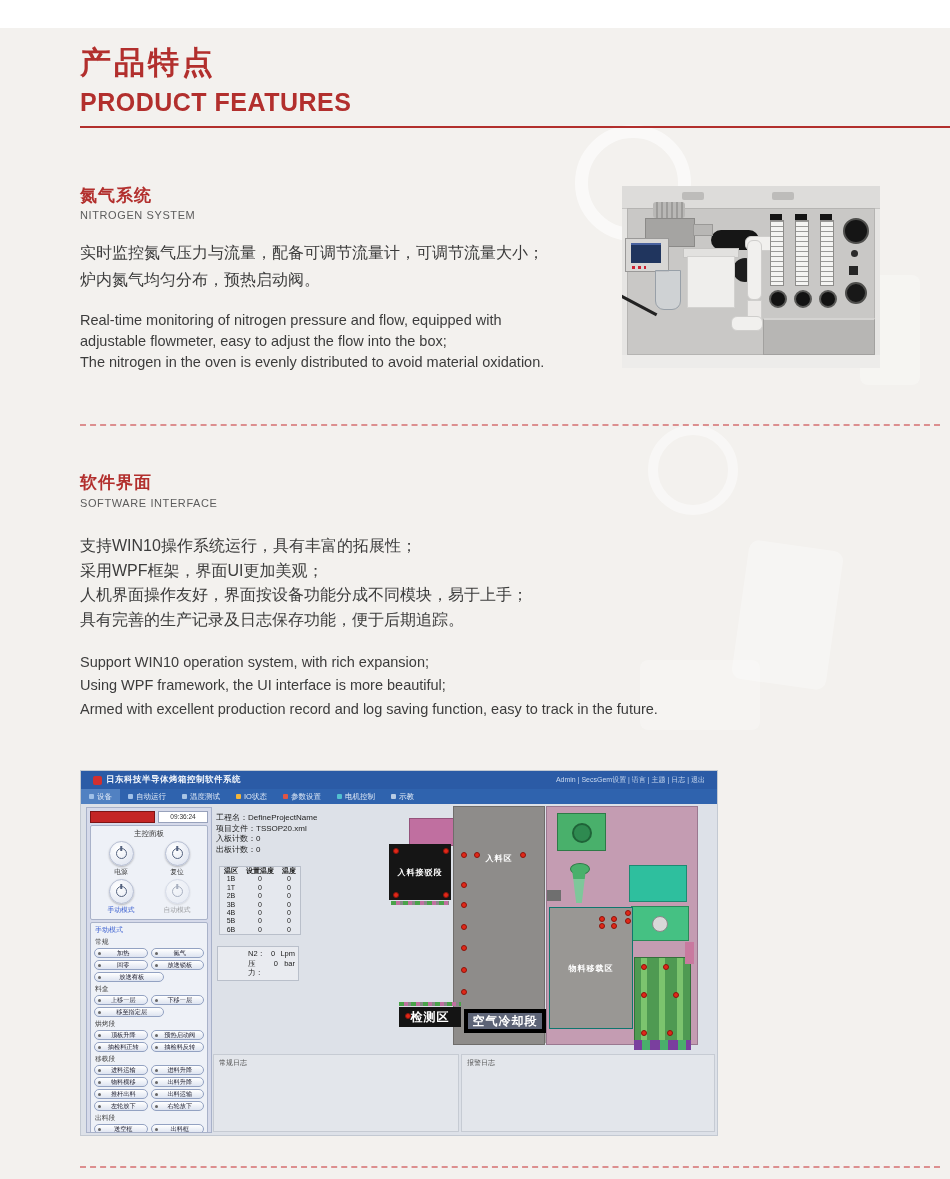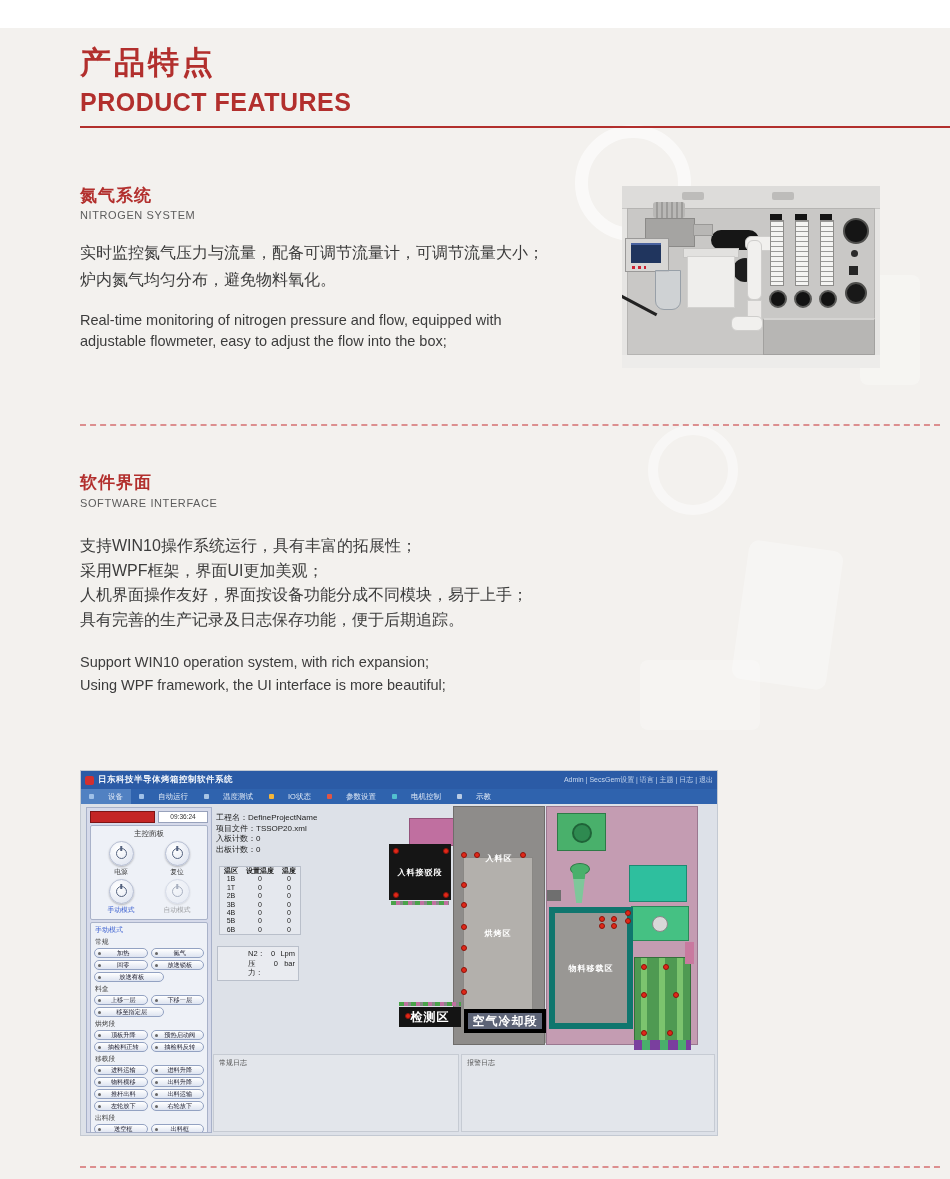--- a/index.html
+++ b/index.html
@@ -56,26 +56,26 @@
   .fm .tube{position:absolute;top:6px;left:1px;width:12px;height:64px;background:#f4f4f2;border:1px solid #8e8d8b;
     background-image:repeating-linear-gradient(180deg,#9a9a98 0 1px,transparent 1px 5px);background-clip:content-box;}
   .fm .knob{position:absolute;top:76px;left:0;width:14px;height:14px;border-radius:50%;background:#121212;border:2px solid #5a5a58;}
   .ph-knob1{position:absolute;left:216px;top:10px;width:22px;height:22px;border-radius:50%;background:#151515;border:2px solid #4e4e4c;}
   .ph-dot{position:absolute;left:224px;top:42px;width:7px;height:7px;border-radius:50%;background:#2a2a2a;}
   .ph-sq{position:absolute;left:222px;top:58px;width:9px;height:9px;background:#262626;}
   .ph-knob2{position:absolute;left:218px;top:74px;width:18px;height:18px;border-radius:50%;background:#181818;border:2px solid #4e4e4c;}
   .ph-box{position:absolute;left:136px;top:110px;width:110px;height:34px;background:#b7b6b4;border:1px solid #a2a19f;border-top:2px solid #d5d4d2;}
   
   .shot{left:80px;top:770px;width:638px;height:366px;background:#dde1e8;border:1px solid #c3c9d2;box-sizing:border-box;}
-  .titlebar{position:absolute;left:0;top:0;right:0;height:18px;background:#2b5ba6;display:flex;align-items:center;padding:0 4px;box-sizing:border-box;}
+  .titlebar{position:absolute;left:0;top:0;right:0;height:18px;background:#2b5ba6;display:flex;align-items:center;padding:0 12px;box-sizing:border-box;}
   .appicon{width:9px;height:9px;background:#d22f2f;border-radius:2px;margin-right:4px;flex:0 0 auto;}
   .apptitle{font-size:8.5px;font-weight:bold;color:#f2f6fc;letter-spacing:.5px;}
   .account{margin-left:auto;font-size:7px;color:#c9d9f0;}
   .menubar{position:absolute;left:0;top:18px;right:0;height:15px;background:#2f63ae;display:flex;align-items:stretch;}
-  .tab{display:flex;align-items:center;gap:14px;padding:0 8px;font-size:7.5px;color:#dfe9f6;}
+  .tab{display:flex;align-items:center;gap:3px;padding:0 8px;font-size:7.5px;color:#dfe9f6;}
   .tab.active{background:#5181c2;}
   .tabicon{width:5px;height:5px;border-radius:1px;}
   .shotbody{position:absolute;left:0;top:33px;right:0;bottom:0;background:#dde1e8;}
   
   .lpanel{position:absolute;left:5px;top:3px;width:126px;bottom:2px;background:#d6daea;border:1px solid #a8b1c9;box-sizing:border-box;overflow:hidden;}
   .alarmrow{display:flex;gap:3px;margin:3px 3px 2px 3px;}
   .alarmbar{flex:1;height:10px;background:#c42525;border:1px solid #7d1414;}
   .timebox{width:48px;height:10px;background:#fff;border:1px solid #98a2bc;font-size:6.5px;line-height:10px;text-align:center;color:#333;}
   .group{margin:2px 3px;background:#eef1f7;border:1px solid #a9b2c9;border-radius:2px;padding:2px;}
   .grouptitle{font-size:7.5px;text-align:center;color:#333;margin:1px 0 2px;}
@@ -117,21 +117,21 @@
   .z-pink{position:absolute;left:157px;top:0;width:152px;height:239px;background:#c49cb2;border:1px solid #9a7890;box-sizing:border-box;}
   .z-greenunit{position:absolute;left:168px;top:7px;width:47px;height:36px;background:#49b06b;border:1px solid #2e7a47;}
   .z-greenunit::after{content:'';position:absolute;left:14px;top:9px;width:16px;height:16px;border-radius:50%;background:#2e8a50;border:2px solid #1f6338;}
   .z-funnel{position:absolute;left:183px;top:63px;width:14px;height:34px;background:linear-gradient(180deg,#49b06b 0 30%,#7ec79a 30% 100%);clip-path:polygon(0 0,100% 0,70% 100%,30% 100%);}
   .z-funneltop{position:absolute;left:181px;top:57px;width:18px;height:10px;border-radius:50%;background:#49b06b;border:1px solid #2e7a47;}
   .z-graybox{position:absolute;left:158px;top:84px;width:14px;height:11px;background:#6f6f6f;}
   .z-platform{position:absolute;left:167px;top:102px;width:52px;height:4px;background:#8a8a8a;}
   .z-teal{position:absolute;left:240px;top:59px;width:56px;height:35px;background:#2ebf9e;border:1px solid #1d8a72;}
   .z-greenmach{position:absolute;left:242px;top:100px;width:56px;height:33px;background:#45c183;border:1px solid #2a8a58;}
   .z-greenmach::after{content:'';position:absolute;left:20px;top:9px;width:14px;height:14px;border-radius:50%;background:#d8d8d8;border:1px solid #888;}
-  .z-transfer{position:absolute;left:160px;top:101px;width:84px;height:122px;background:#999794;border:6px solid #0f766e;display:flex;align-items:center;justify-content:center;box-sizing:border-box;}
+  .z-transfer{position:absolute;left:160px;top:101px;width:84px;height:122px;background:#999794;border:1px solid #0f766e;display:flex;align-items:center;justify-content:center;box-sizing:border-box;}
   .z-racks{position:absolute;left:245px;top:151px;width:57px;height:93px;background:#4f9a52;border:1px solid #34703a;box-sizing:border-box;
     background-image:linear-gradient(90deg,transparent 0 6px,#7cc46e 6px 12px,transparent 12px 24px,#7cc46e 24px 30px,transparent 30px 42px,#7cc46e 42px 48px,transparent 48px 100%);}
   .z-purple{position:absolute;left:245px;top:234px;width:57px;height:10px;background:#7a3f9e;
     background-image:linear-gradient(90deg,transparent 0 8px,#49b06b 8px 16px,transparent 16px 26px,#49b06b 26px 34px,transparent 34px 44px,#49b06b 44px 52px,transparent 52px 100%);}
   .z-pinktab{position:absolute;left:296px;top:136px;width:9px;height:22px;background:#c9799f;}
   .z-inspect{position:absolute;left:10px;top:201px;width:62px;height:20px;background:#141414;display:flex;align-items:center;justify-content:center;}
   .z-inspectstrip{position:absolute;left:10px;top:196px;width:62px;height:4px;background:repeating-linear-gradient(90deg,#4aa34a 0 5px,#c06fa0 5px 9px,#888 9px 12px);}
   .z-cool{position:absolute;left:75px;top:203px;width:74px;height:16px;background:#5d6477;border:4px solid #000000;display:flex;align-items:center;justify-content:center;}
   .z-cool .zlabel, .z-inspect .zlabel{font-size:12px;}
   .dot{position:absolute;width:4px;height:4px;border-radius:50%;background:#e02818;border:.5px solid #8c140c;}
@@ -151,25 +151,26 @@
 <div class="abs wm blob3"></div>
 
 <div class="abs title-cn">产品特点</div>
 <div class="abs title-en">PRODUCT FEATURES</div>
 <div class="abs red-rule"></div>
 
 <div class="abs sec-cn" style="left:80px;top:184px;">氮气系统</div>
 <div class="abs sec-en" style="left:80px;top:209px;">NITROGEN SYSTEM</div>
 <div class="abs para" style="left:80px;top:239px;">
     <div>实时监控氮气压力与流量，配备可调节流量计，可调节流量大小；</div>
-    <div>炉内氮气均匀分布，避免物料氧化。</div>
+    <div>炉内氮气均匀分布，预热启动阀。</div>
   </div>
 <div class="abs para-en" style="left:80px;top:302px;margin-top:8px;">
     <div>Real-time monitoring of nitrogen pressure and flow, equipped with</div>
     <div>adjustable flowmeter, easy to adjust the flow into the box;</div>
+    <div>The nitrogen in the oven is evenly distributed to avoid material oxidation.</div>
   </div>
 
 <div class="abs photo">
   <div class="ph-top"></div>
   <div class="ph-tab" style="left:60px;"></div>
   <div class="ph-tab" style="left:150px;"></div>
   <div class="ph-bottom"></div>
   <div class="ph-panel">
     <div class="ph-oval"></div>
     <div class="ph-hole"></div>
@@ -219,20 +220,21 @@
 <div class="abs sec-en" style="left:80px;top:497px;">SOFTWARE INTERFACE</div>
 <div class="abs para2" style="left:80px;top:534px;">
     <div>支持WIN10操作系统运行，具有丰富的拓展性；</div>
     <div>采用WPF框架，界面UI更加美观；</div>
     <div>人机界面操作友好，界面按设备功能分成不同模块，易于上手；</div>
     <div>具有完善的生产记录及日志保存功能，便于后期追踪。</div>
   </div>
 <div class="abs para2-en" style="left:80px;top:651px;">
     <div>Support WIN10 operation system, with rich expansion;</div>
     <div>Using WPF framework, the UI interface is more beautiful;</div>
+    <div>Armed with excellent production record and log saving function, easy to track in the future.</div>
   </div>
 
 <div class="abs shot">
   <div class="titlebar">
     <div class="appicon"></div>
     <div class="apptitle">日东科技半导体烤箱控制软件系统</div>
     <div class="account">Admin | SecsGem设置 | 语言 | 主题 | 日志 | 退出</div>
   </div>
   <div class="menubar" id="tabs">
       <div class="tab active">
@@ -428,23 +430,20 @@
       </div>
     </div>
 
     <div class="diagram">
       <div class="z-pink-sm"></div>
       <div class="z-dock">
           <span class="zlabel">入料接驳段</span>
         </div>
       <div class="z-dockstrip"></div>
       <div class="z-column"></div>
-      <div class="z-bake">
-          <span class="zlabel">烘烤区</span>
-        </div>
       <div class="z-infeed-label"><span class="zlabel">入料区</span></div>
       <div class="z-footer"></div>
       <div class="z-pink"></div>
       <div class="z-greenunit"></div>
       <div class="z-funneltop"></div>
       <div class="z-funnel"></div>
       <div class="z-graybox"></div>
       <div class="z-platform"></div>
       <div class="z-teal"></div>
       <div class="z-greenmach"></div>

